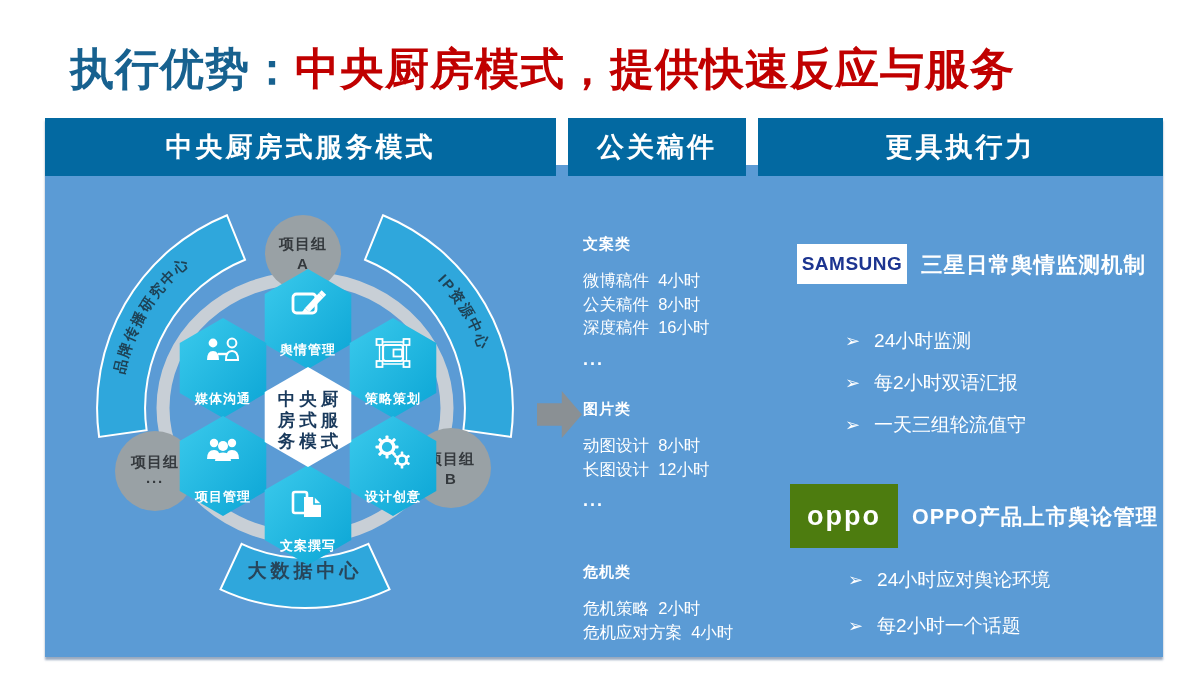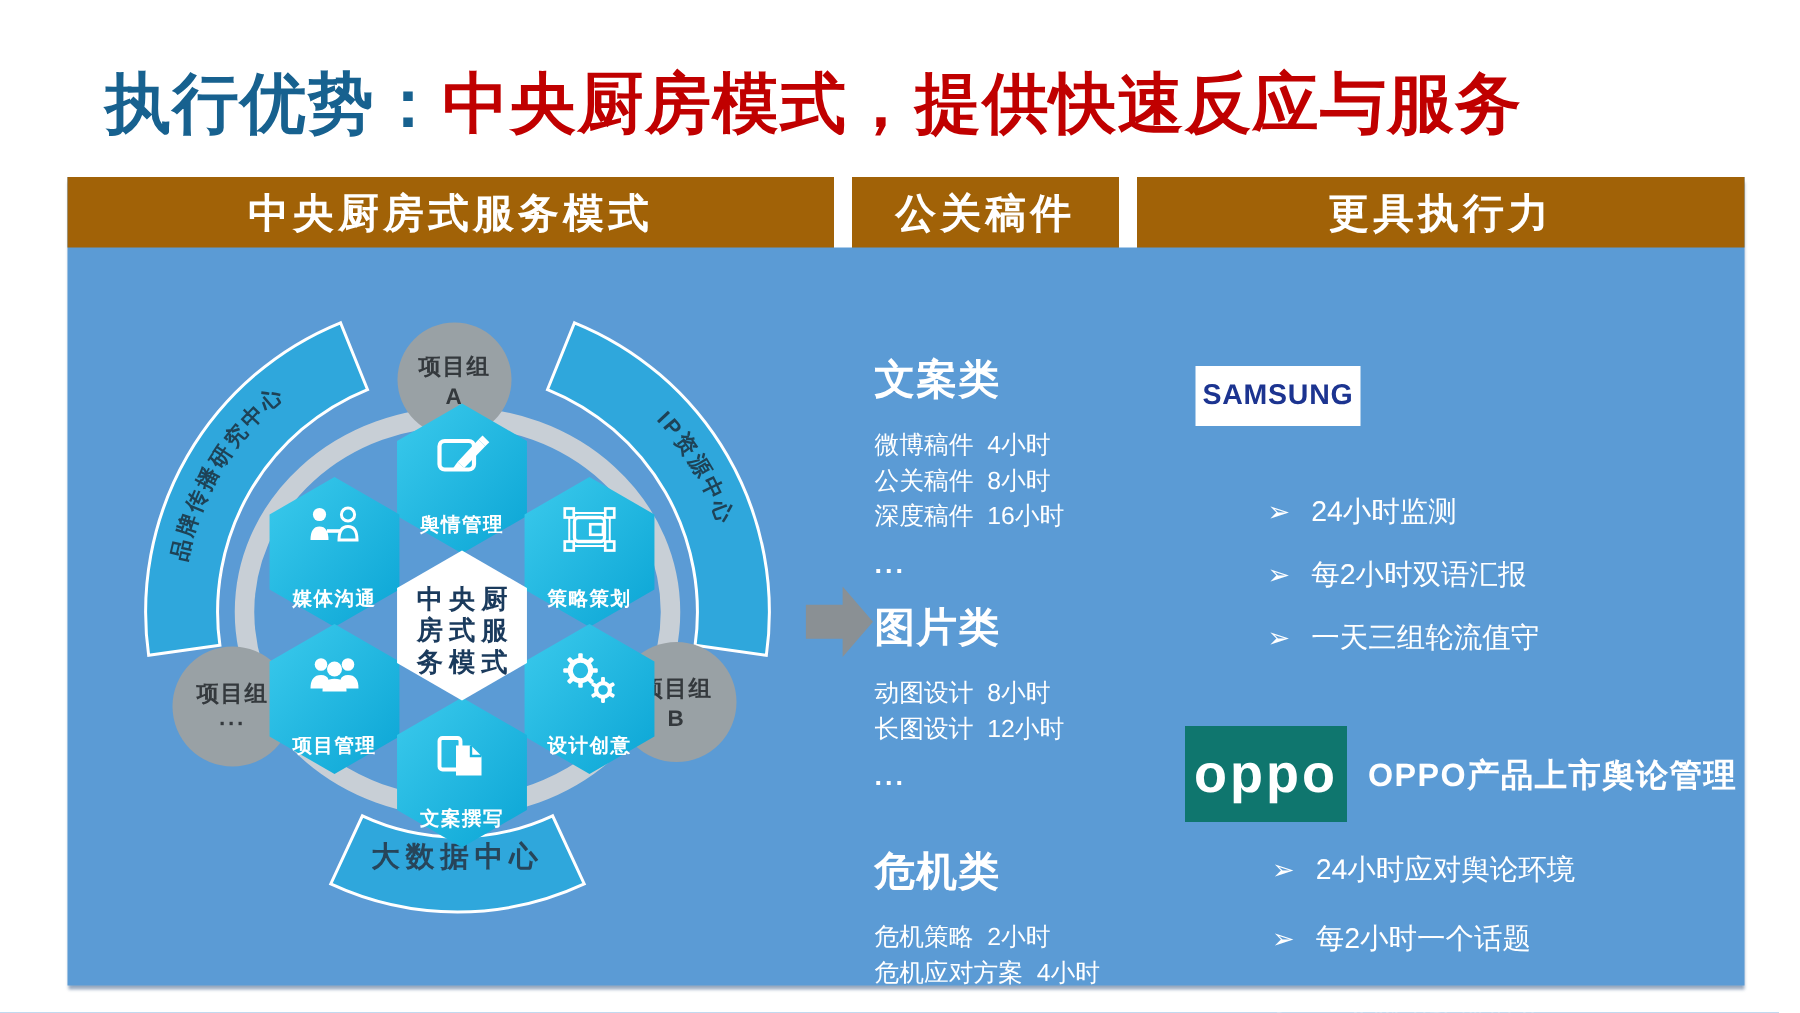--- a/index.html
+++ b/index.html
@@ -8,21 +8,21 @@
 
   
   .page-title { position:absolute; left:70px; top:40px; font-size:44px; font-weight:bold; letter-spacing:1px; white-space:nowrap; }
   .page-title .prefix { color:#17618F; }
   .page-title .main { color:#C00000; }
 
   
   .panel { position:absolute; left:45px; top:118px; width:1118px; height:539px;
            background:#5B9BD5; box-shadow:0 3px 2px rgba(70,100,140,.55); }
 
-  .hdr { position:absolute; top:0; height:47px; background:#a16207; color:#fff;
+  .hdr { position:absolute; top:0; height:58px; background:#0369a1; color:#fff;
          font-weight:bold; font-size:27px; letter-spacing:3px;
          display:flex; align-items:center; justify-content:center; }
   .hdr-left  { left:0;     width:511px; }
   .hdr-mid   { left:523px; width:178px; }
   .hdr-right { left:713px; width:405px; }
   .hdr-gap { position:absolute; top:0; width:12px; height:47px; background:#ffffff; }
   .gap1 { left:511px; } .gap2 { left:701px; }
 
   
   .diagram { position:absolute; left:0; top:47px; }
@@ -32,34 +32,34 @@
   .band-text { fill:#1E4256; font-weight:bold; font-size:14.5px; letter-spacing:2px; }
   .band-bottom-text { fill:#27455A; font-weight:bold; font-size:19px; letter-spacing:4px; }
 
   
   .flow-arrow { position:absolute; left:492px; top:273px; width:45px; height:47px; background:#8A9094;
                 clip-path:polygon(0 26%, 55% 26%, 55% 0, 100% 50%, 55% 100%, 55% 74%, 0 74%); }
 
   
   .qr-group { position:absolute; left:538px; width:180px; color:#ffffff; }
   .qr-g1 { top:117px; } .qr-g2 { top:282px; } .qr-g3 { top:445px; }
-  .qr-heading { font-size:27px; font-weight:bold; letter-spacing:1px; margin-bottom:15px; }
+  .qr-heading { font-size:15px; font-weight:bold; letter-spacing:1px; margin-bottom:15px; }
   .qr-item { font-size:16.5px; line-height:23.5px; white-space:pre; }
   .qr-more { margin-top:9px; font-size:18px; font-weight:bold; letter-spacing:2px; }
 
   
   .case { position:absolute; width:380px; color:#ffffff; }
   .case1 { left:752px; top:126px; }
   .case2 { left:745px; top:366px; }
   .logo-row { display:flex; align-items:center; gap:14px; }
   .logo { display:flex; align-items:center; justify-content:center; flex:0 0 auto; }
   .samsung-logo { width:110px; height:40px; background:#ffffff; color:#1C3490;
                   font-size:19px; font-weight:bold; letter-spacing:0.5px; }
-  .oppo-logo { width:108px; height:64px; background:#0f766e; color:#ffffff;
-               font-size:36px; font-weight:bold; letter-spacing:2px; text-transform:lowercase; }
+  .oppo-logo { width:108px; height:64px; background:#4d7c0f; color:#ffffff;
+               font-size:27px; font-weight:bold; letter-spacing:2px; text-transform:lowercase; }
   .case-title { font-size:21.5px; font-weight:bold; letter-spacing:1px; white-space:nowrap; }
   .bullets1 { margin-top:44px; margin-left:48px; }
   .bullets2 { margin-top:19px; margin-left:58px; }
   .bullet { display:flex; align-items:baseline; gap:14px; font-size:19px; }
   .bullets1 .bullet { margin-bottom:16px; }
   .bullets2 .bullet { margin-bottom:20px; }
   .bm { font-size:18px; }
 </style>
 </head>
 <body>
@@ -232,20 +232,21 @@
     <div class="qr-group qr-g3">
       <div class="qr-heading">危机类</div>
       <div class="qr-item">危机策略  2小时</div>
       <div class="qr-item">危机应对方案  4小时</div>
 
     </div>
 
     <div class="case case1">
       <div class="logo-row">
         <div class="logo samsung-logo">SAMSUNG</div>
+        <div class="case-title">三星日常舆情监测机制</div>
       </div>
       <div class="bullets bullets1">
         <div class="bullet">
           <span class="bm">➢</span>
           <span>24小时监测</span>
         </div>
         <div class="bullet">
           <span class="bm">➢</span>
           <span>每2小时双语汇报</span>
         </div>

